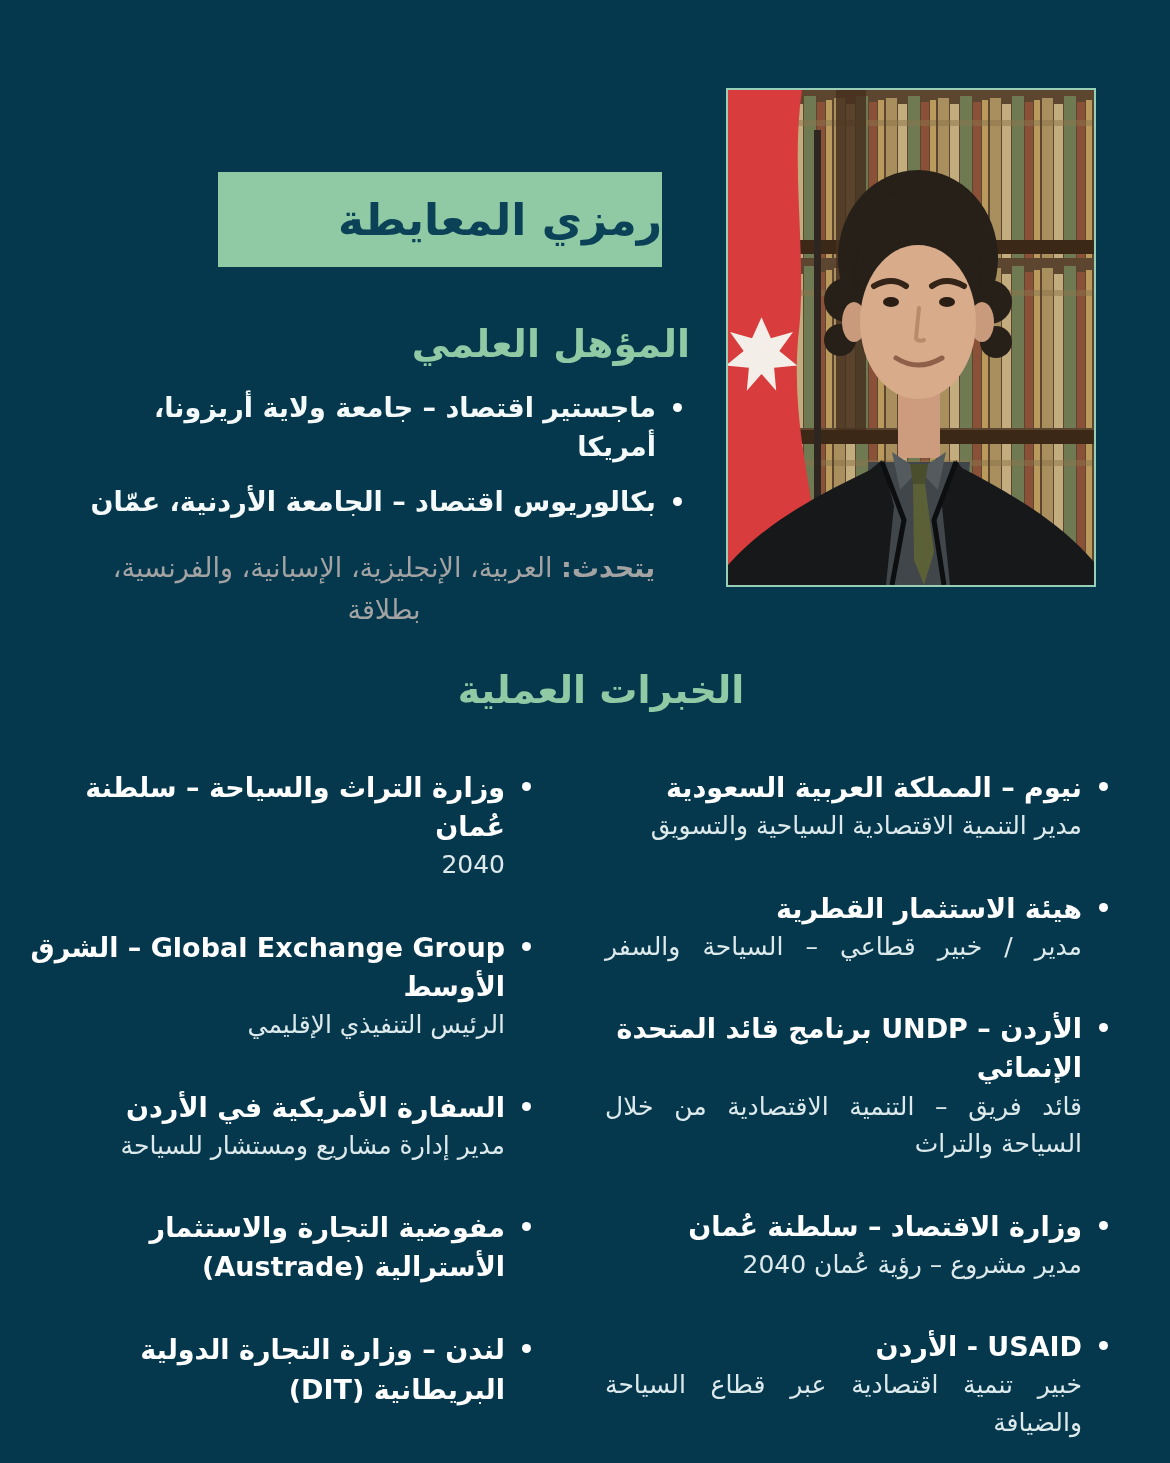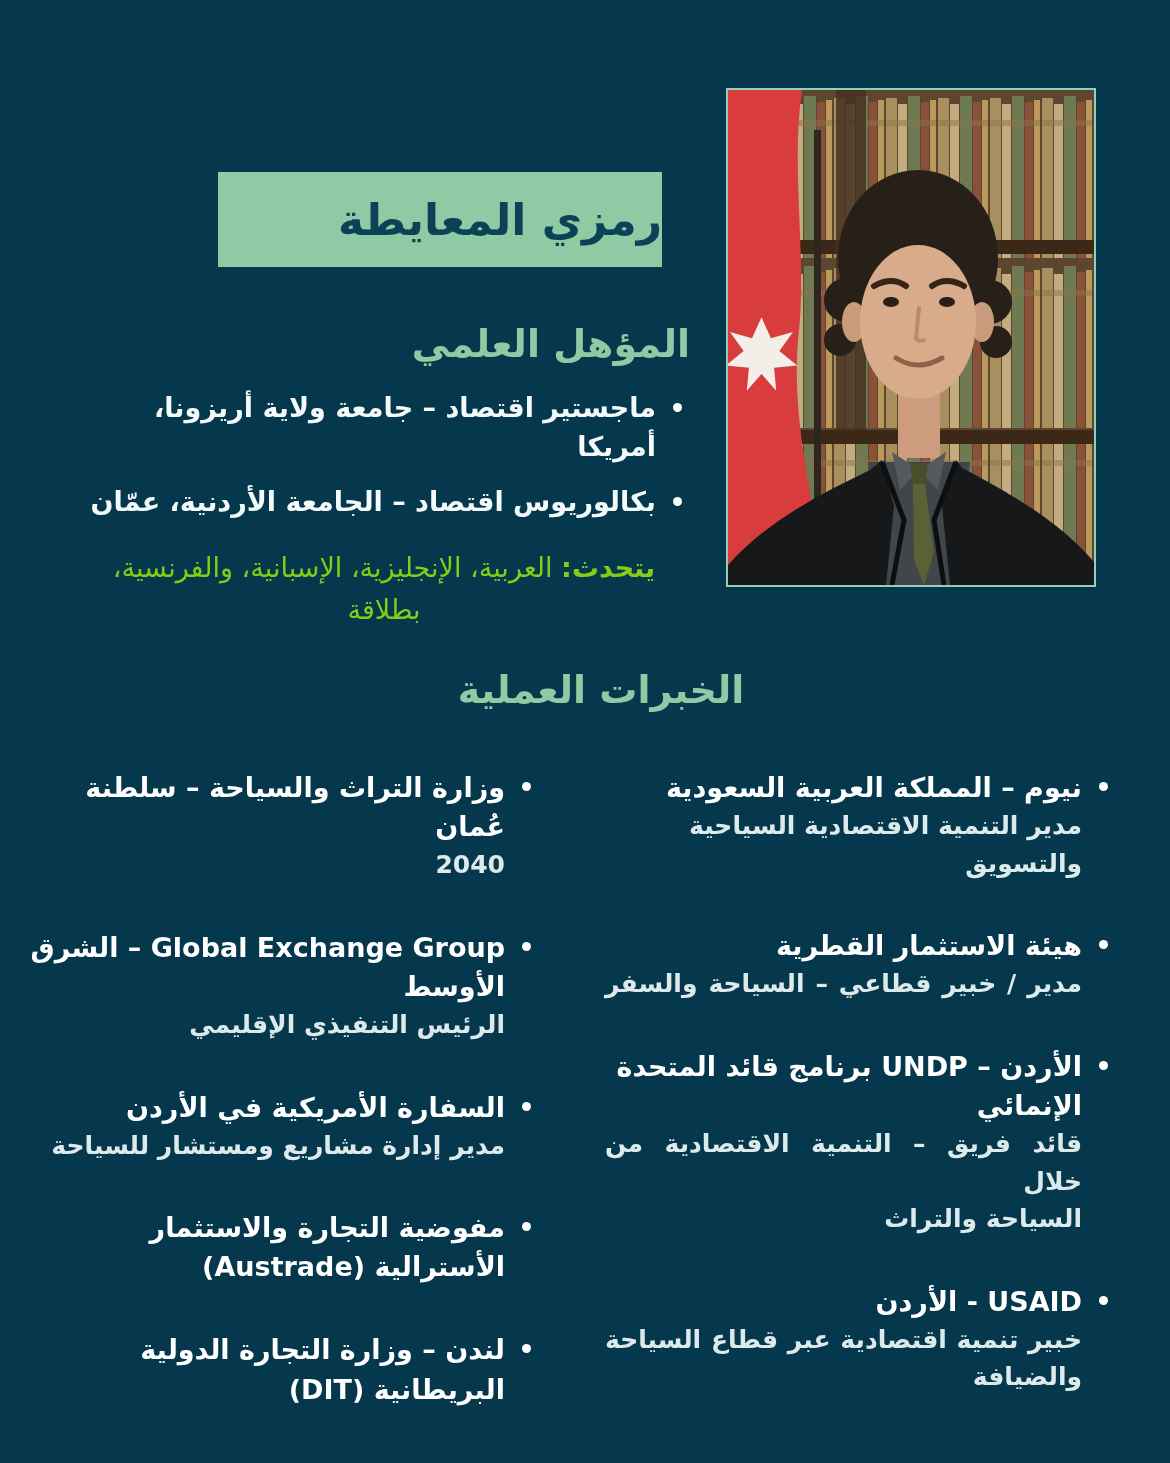--- a/index.html
+++ b/index.html
@@ -41,39 +41,39 @@
   .qual-list{list-style:none;margin:0;padding:0;}
   .qual-item{
     position:relative;padding-right:34px;margin-bottom:16px;
     font-size:27px;font-weight:bold;line-height:1.45;color:#f4fafa;
   }
   .dot{
     position:absolute;right:8px;top:15px;width:9px;height:9px;border-radius:50%;
     background:#ffffff;
   }
   .speaks{
-    margin-top:26px;font-size:27px;line-height:1.55;color:#84cc16;
+    margin-top:26px;font-size:27px;line-height:1.55;color:#a3a3a3;
     text-align:center;
   }
   .speaks .bold{font-weight:bold;}
 
   
   .exp-heading{
     position:absolute;top:668px;left:16px;width:100%;text-align:center;
     color:#8fcaa5;font-weight:bold;font-size:38px;margin:0;
   }
   .exp-columns{
     position:absolute;top:768px;left:28px;width:1082px;
     display:flex;justify-content:space-between;direction:rtl;
   }
   .exp-col{width:505px;}
   .entry{position:relative;padding-right:28px;margin-bottom:44px;text-align:right;}
   .entry .dot{right:2px;top:14px;}
   .entry-title{font-size:27px;font-weight:bold;color:#ffffff;line-height:1.45;}
-  .entry-line{font-size:25px;color:#ddeaec;line-height:1.5;font-weight:bold;}
+  .entry-line{font-size:25px;color:#ddeaec;line-height:1.5;}
   .entry-line.stretch{text-align:justify;text-align-last:justify;text-justify:inter-word;}
 </style>
 </head>
 <body>
 
 <div class="page">
 
   <div class="name-banner">
     <span>رمزي المعايطة</span>
   </div>
@@ -169,20 +169,25 @@
         <div class="entry-line stretch">مدير / خبير قطاعي – السياحة والسفر</div>
       </div>
 
       <div class="entry">
         <span class="dot"></span>
         <div class="entry-title">الأردن – UNDP برنامج قائد المتحدة الإنمائي</div>
         <div class="entry-line stretch">قائد فريق – التنمية الاقتصادية من خلال</div>
         <div class="entry-line">السياحة والتراث</div>
       </div>
 
+      <div class="entry">
+        <span class="dot"></span>
+        <div class="entry-title">وزارة الاقتصاد – سلطنة عُمان</div>
+        <div class="entry-line">مدير مشروع – رؤية عُمان 2040</div>
+      </div>
 
       <div class="entry">
         <span class="dot"></span>
         <div class="entry-title">USAID - الأردن</div>
         <div class="entry-line stretch">خبير تنمية اقتصادية عبر قطاع السياحة</div>
         <div class="entry-line">والضيافة</div>
       </div>
 
     </div>
 

